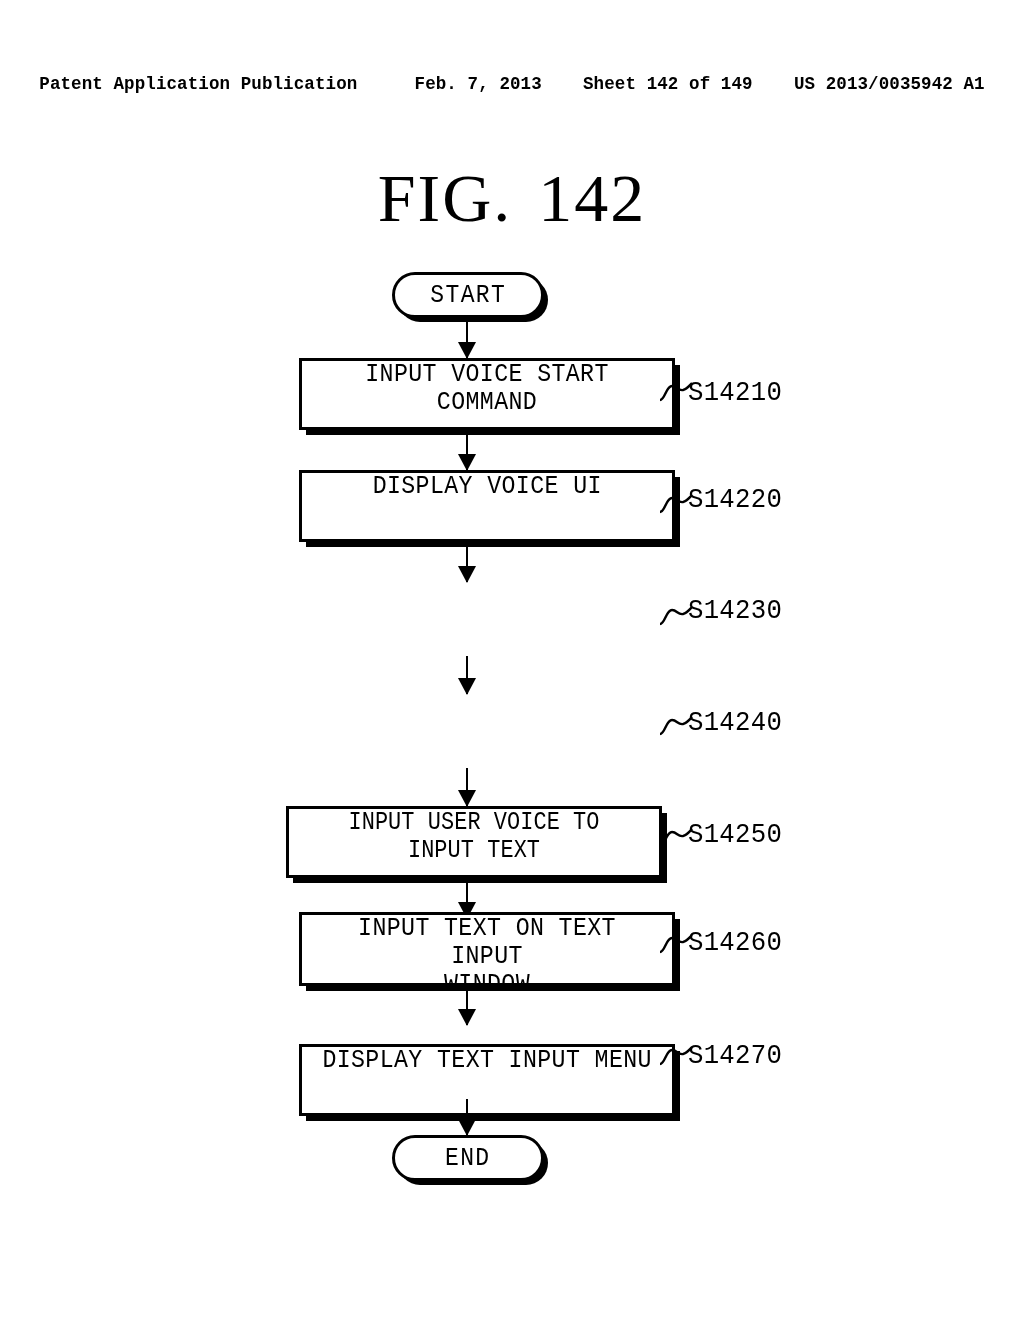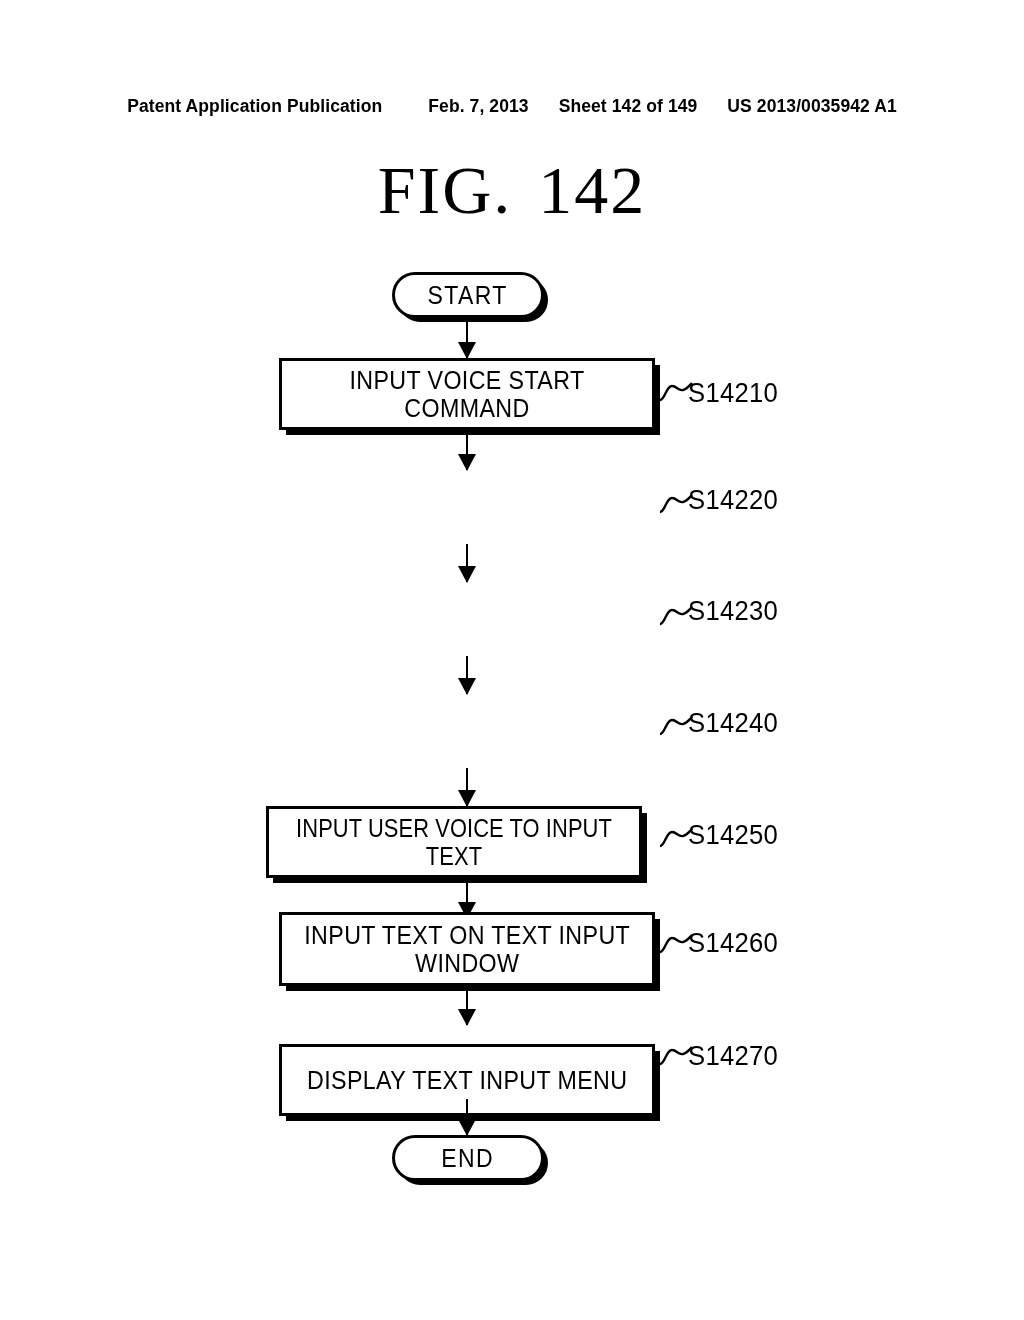--- a/index.html
+++ b/index.html
@@ -12,55 +12,56 @@
     height: 1320px;
     position: relative;
     font-family: "Liberation Sans", sans-serif;
     color: #000000;
     overflow: hidden;
   }
 
   
   .page-header {
     position: absolute;
-    top: 96px;
+    top: 74px;
     left: 0;
     width: 1024px;
     text-align: center;
-    font-family: Liberation Sans, sans-serif;
+    font-family: Liberation Mono, monospace;
     font-weight: bold;
     font-size: 17.5px;
     letter-spacing: 0.1px;
     white-space: nowrap;
   }
   .page-header .seg { display: inline-block; }
   .gap-lg { display: inline-block; width: 36px; }
   .gap-md { display: inline-block; width: 20px; }
 
   
   .fig-title {
     position: absolute;
-    top: 151px;
+    top: 159px;
     left: 0;
     width: 1024px;
     text-align: center;
     font-family: "Liberation Serif", serif;
     font-size: 68px;
     font-weight: 400;
     letter-spacing: 2px;
   }
   .fig-title .fig-num { margin-left: 26px; }
 
   
   .flow {
     position: absolute;
     left: 0;
     top: 0;
     width: 1024px;
     height: 1320px;
+    font-family: Liberation Mono, monospace;
   }
 
   
   .terminal {
     position: absolute;
     box-sizing: border-box;
     border: 3px solid #000;
     border-radius: 999px;
     background: #fff;
     display: flex;
@@ -75,23 +76,23 @@
     white-space: nowrap;
   }
 
   
   .proc {
     position: absolute;
     box-sizing: border-box;
     border: 3px solid #000;
     background: #fff;
     display: flex;
-    align-items: center;
     justify-content: center;
     box-shadow: 6px 6px 0 -1px #000;
+    margin-left: 20px;
   }
   .proc .p-label {
     font-size: 25px;
     line-height: 1.12;
     letter-spacing: 0.4px;
     text-align: center;
     transform: scaleX(0.93);
     white-space: pre-line;
     padding: 0 4px;
   }
@@ -158,20 +159,23 @@
   <div class="proc" style="left:279px; top:358px; width:376px; height:72px;">
     <span class="p-label">INPUT VOICE START COMMAND</span>
   </div>
   <svg class="leader" style="left:659px; top:378px; width:34px; height:24px;" viewBox="0 0 34 24">
     <path d="M1 22 C6 22, 7 8, 13 8 C18 8, 19 13, 24 12 C28 11, 30 8, 33 5" fill="none" stroke="#000" stroke-width="2.4"></path>
   </svg>
   <div class="step-label" style="left:688px; top:378px;">S14210</div>
 
   <div class="arrow" style="top:432px; height:38px;"></div>
 
+  <div class="proc" style="left:279px; top:470px; width:376px; height:72px;">
+    <span class="p-label">DISPLAY VOICE UI</span>
+  </div>
   <svg class="leader" style="left:659px; top:490px; width:34px; height:24px;" viewBox="0 0 34 24">
     <path d="M1 22 C6 22, 7 8, 13 8 C18 8, 19 13, 24 12 C28 11, 30 8, 33 5" fill="none" stroke="#000" stroke-width="2.4"></path>
   </svg>
   <div class="step-label" style="left:688px; top:485px;">S14220</div>
 
   <div class="arrow" style="top:544px; height:38px;"></div>
 
   <svg class="leader" style="left:659px; top:602px; width:34px; height:24px;" viewBox="0 0 34 24">
     <path d="M1 22 C6 22, 7 8, 13 8 C18 8, 19 13, 24 12 C28 11, 30 8, 33 5" fill="none" stroke="#000" stroke-width="2.4"></path>
   </svg>

